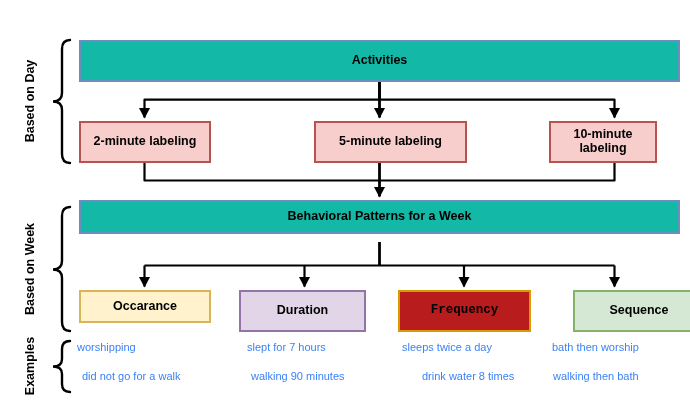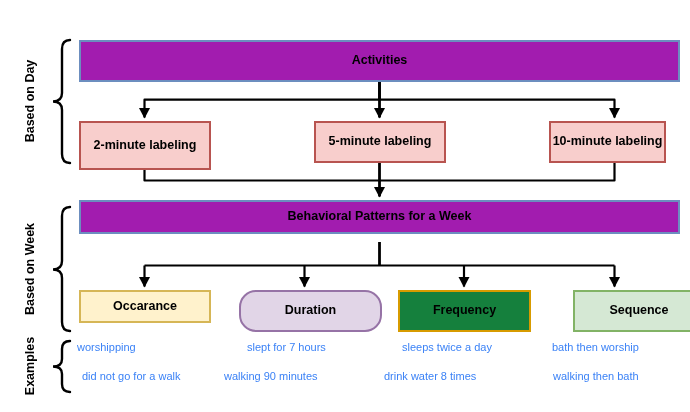--- a/index.html
+++ b/index.html
@@ -26,49 +26,49 @@
     border: 2px solid #000;
     display: flex;
     align-items: center;
     justify-content: center;
     font-weight: bold;
     font-size: 12.5px;
     color: #000;
     text-align: center;
     line-height: 1.1;
   }
-  .blue   { background: #a21caf; border-color: #6c8ebf; }
+  .blue   { background: #14b8a6; border-color: #6c8ebf; }
   .red    { background: #f8cecc; border-color: #b85450; }
   .yellow { background: #fff2cc; border-color: #d6b656; }
   .purple { background: #e1d5e7; border-color: #9673a6; }
-  .orange { background: #15803d; border-color: #d79b00; }
+  .orange { background: #b91c1c; border-color: #d79b00; font-family: Liberation Mono, monospace; }
   .green  { background: #d5e8d4; border-color: #82b366; margin-left: 24px; }
 
   #node-activities { left: 79px;  top: 40px;  width: 601px; height: 42px; }
-  #node-min2       { left: 79px;  top: 121px; width: 132px; height: 49px; }
-  #node-min5       { left: 314px; top: 121px; width: 132px; height: 42px; }
-  #node-min10      { left: 549px; top: 121px; width: 117px; height: 42px; }
+  #node-min2       { left: 79px;  top: 121px; width: 132px; height: 42px; }
+  #node-min5       { left: 314px; top: 121px; width: 153px; height: 42px; }
+  #node-min10      { left: 549px; top: 121px; width: 108px; height: 42px; }
   #node-behavioral { left: 79px;  top: 200px; width: 601px; height: 34px; }
   #node-occarance  { left: 79px;  top: 290px; width: 132px; height: 33px; }
-  #node-duration   { left: 239px; top: 290px; width: 143px; height: 42px; border-radius: 17px; }
+  #node-duration   { left: 239px; top: 290px; width: 127px; height: 42px; }
   #node-frequency  { left: 398px; top: 290px; width: 133px; height: 42px; }
   #node-sequence   { left: 549px; top: 290px; width: 132px; height: 42px; }
 
   .example-text {
     position: absolute;
     font-size: 11px;
     color: #3b82f6;
     white-space: nowrap;
   }
   #ex-occ-0  { left: 77px;  top: 341px; }
   #ex-occ-1  { left: 82px;  top: 370px; }
   #ex-dur-0  { left: 247px; top: 341px; }
-  #ex-dur-1  { left: 224px; top: 370px; }
+  #ex-dur-1  { left: 251px; top: 370px; }
   #ex-freq-0 { left: 402px; top: 341px; }
-  #ex-freq-1 { left: 384px; top: 370px; }
+  #ex-freq-1 { left: 422px; top: 370px; }
   #ex-seq-0  { left: 552px; top: 341px; }
   #ex-seq-1  { left: 553px; top: 370px; }
 
   .side-label {
     position: absolute;
     width: 120px;
     height: 16px;
     left: -30px;
     font-weight: bold;
     font-size: 12.5px;

